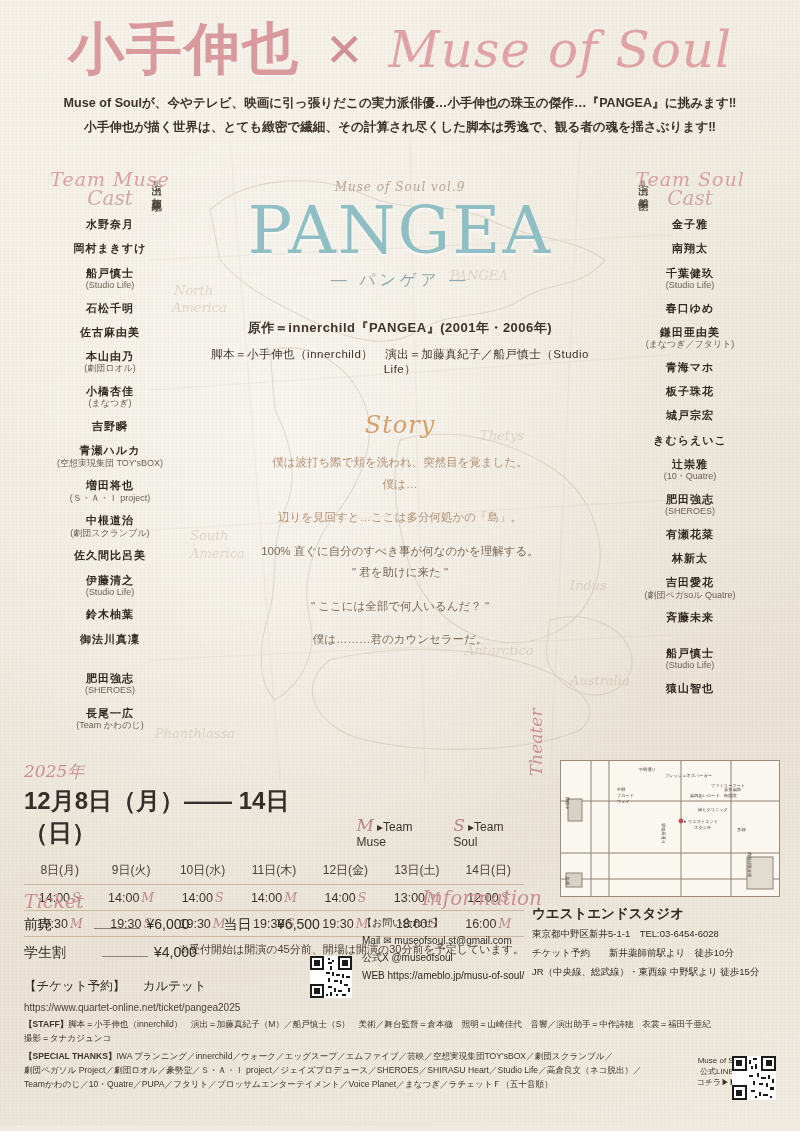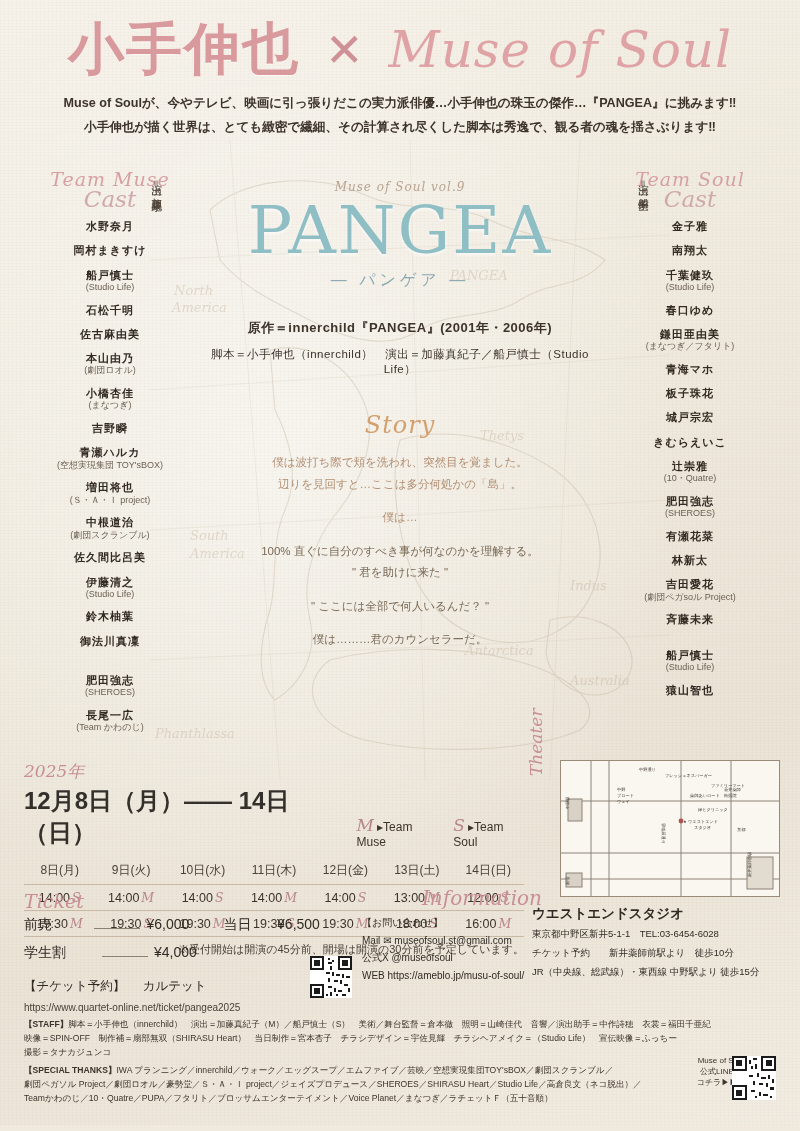--- a/index.html
+++ b/index.html
@@ -62,21 +62,21 @@
     position:absolute;top:168px;width:200px;text-align:center;
   }
   .team.left{left:10px;}
   .team.right{right:10px;}
   .team-name{
     font-family:"DejaVu Serif",serif;font-style:italic;
     font-size:19px;color:#d7a0a2;letter-spacing:1px;
   }
   .cast-word{
     font-family:"DejaVu Serif",serif;font-style:italic;
-    font-size:23px;color:#cfa9ab;margin-top:-4px;
+    font-size:20px;color:#cfa9ab;margin-top:-4px;
   }
   .director{
     position:absolute;top:176px;font-size:10.5px;color:#4a4036;
     writing-mode:vertical-rl;line-height:1.25;letter-spacing:1px;
   }
   .director.l{left:150px;}
   .director.r{right:150px;}
   .cast-list{margin-top:4px;}
   .cast-item{margin:0 0 7px 0;line-height:1.08;}
   .cast-item .nm{font-size:11px;font-weight:700;color:#332b23;letter-spacing:1px;}
@@ -272,43 +272,43 @@
       <div class="cast-item"><span class="nm">春口ゆめ</span><span class="sub"></span></div>
       <div class="cast-item"><span class="nm">鎌田亜由美</span><span class="sub">(まなつぎ／フタリト)</span></div>
       <div class="cast-item"><span class="nm">青海マホ</span><span class="sub"></span></div>
       <div class="cast-item"><span class="nm">板子珠花</span><span class="sub"></span></div>
       <div class="cast-item"><span class="nm">城戸宗宏</span><span class="sub"></span></div>
       <div class="cast-item"><span class="nm">きむらえいこ</span><span class="sub"></span></div>
       <div class="cast-item"><span class="nm">辻崇雅</span><span class="sub">(10・Quatre)</span></div>
       <div class="cast-item"><span class="nm">肥田強志</span><span class="sub">(SHEROES)</span></div>
       <div class="cast-item"><span class="nm">有瀬花菜</span><span class="sub"></span></div>
       <div class="cast-item"><span class="nm">林新太</span><span class="sub"></span></div>
-      <div class="cast-item"><span class="nm">吉田愛花</span><span class="sub">(劇団ペガsoル Project)</span></div>
+      <div class="cast-item"><span class="nm">吉田愛花</span><span class="sub">(劇団ペガsoル Quatre)</span></div>
       <div class="cast-item"><span class="nm">斉藤未来</span><span class="sub"></span></div>
       <div class="cast-item" style="margin-top:18px"><span class="nm">船戸慎士</span><span class="sub">(Studio Life)</span></div>
       <div class="cast-item"><span class="nm">猿山智也</span><span class="sub"></span></div>
     </div>
   </div>
   <div class="director r">演出＝船戸慎士</div>
 
   <div class="center">
     <div class="vol">Muse of Soul vol.9</div>
     <div class="pangea">PANGEA</div>
     <div class="pangea-sub">— パンゲア —</div>
 
     <div class="credits">
       <div class="c1">原作＝innerchild『PANGEA』(2001年・2006年)</div>
       <div class="c2">脚本＝小手伸也（innerchild）　演出＝加藤真紀子／船戸慎士（Studio Life）</div>
     </div>
 
     <div class="story-word">Story</div>
     <div class="story-lines">
       <p style="margin-bottom:2px">僕は波打ち際で頬を洗われ、突然目を覚ました。</p>
+      <p>僕は…</p>
       <p>辺りを見回すと…ここは多分何処かの「島」。</p>
-      <p>僕は…</p>
       <p class="dark" style="margin-bottom:2px">100% 直ぐに自分のすべき事が何なのかを理解する。</p>
       <p class="dark">" 君を助けに来た "</p>
       <p class="dark">" ここには全部で何人いるんだ？ "</p>
       <p class="dark">僕は………君のカウンセラーだ。</p>
     </div>
   </div>
 
   <div class="sched">
     <div class="year">2025年</div>
     <div class="dates-row">
@@ -473,21 +473,20 @@
       </svg>
     </div>
     <div class="th-name">ウエストエンドスタジオ</div>
     <div class="th-addr">東京都中野区新井5-1-1　TEL:03-6454-6028</div>
     <div class="th-addr">チケット予約　　新井薬師前駅より　徒歩10分</div>
     <div class="th-addr">JR（中央線、総武線）・東西線 中野駅より 徒歩15分</div>
   </div>
 
   <div class="staff">
     <div><span class="hd">【STAFF】</span><span>脚本＝小手伸也（innerchild）　演出＝加藤真紀子（M）／船戸慎士（S）　美術／舞台監督＝倉本徹　照明＝山崎佳代　音響／演出助手＝中作詩穂　衣裳＝福田千亜紀</span></div>
-    <div>映像＝SPIN-OFF　制作補＝扇部無双（SHIRASU Heart）　当日制作＝宮本杏子　チラシデザイン＝宇佐見輝　チラシヘアメイク＝（Studio Life）　宣伝映像＝ふっちー</div>
     <div>撮影＝タナカジュンコ</div>
     <div style="margin-top:4px"><span class="hd">【SPECIAL THANKS】</span><span>IWA プランニング／innerchild／ウォーク／エッグスープ／エムファイブ／芸映／空想実現集団TOY'sBOX／劇団スクランブル／</span></div>
     <div>劇団ペガソル Project／劇団ロオル／豪勢堂／Ｓ・Ａ・Ｉ project／ジェイズプロデュース／SHEROES／SHIRASU Heart／Studio Life／高倉良文（ネコ脱出）／</div>
     <div>Teamかわのじ／10・Quatre／PUPA／フタリト／ブロッサムエンターテイメント／Voice Planet／まなつぎ／ラチェットＦ（五十音順）</div>
   </div>
 
   <div class="line-box">
     <div class="cap">Muse of Soul</div>
     <div class="cap">公式LINEは</div>
     <div class="cap">コチラ▶▶▶</div>

